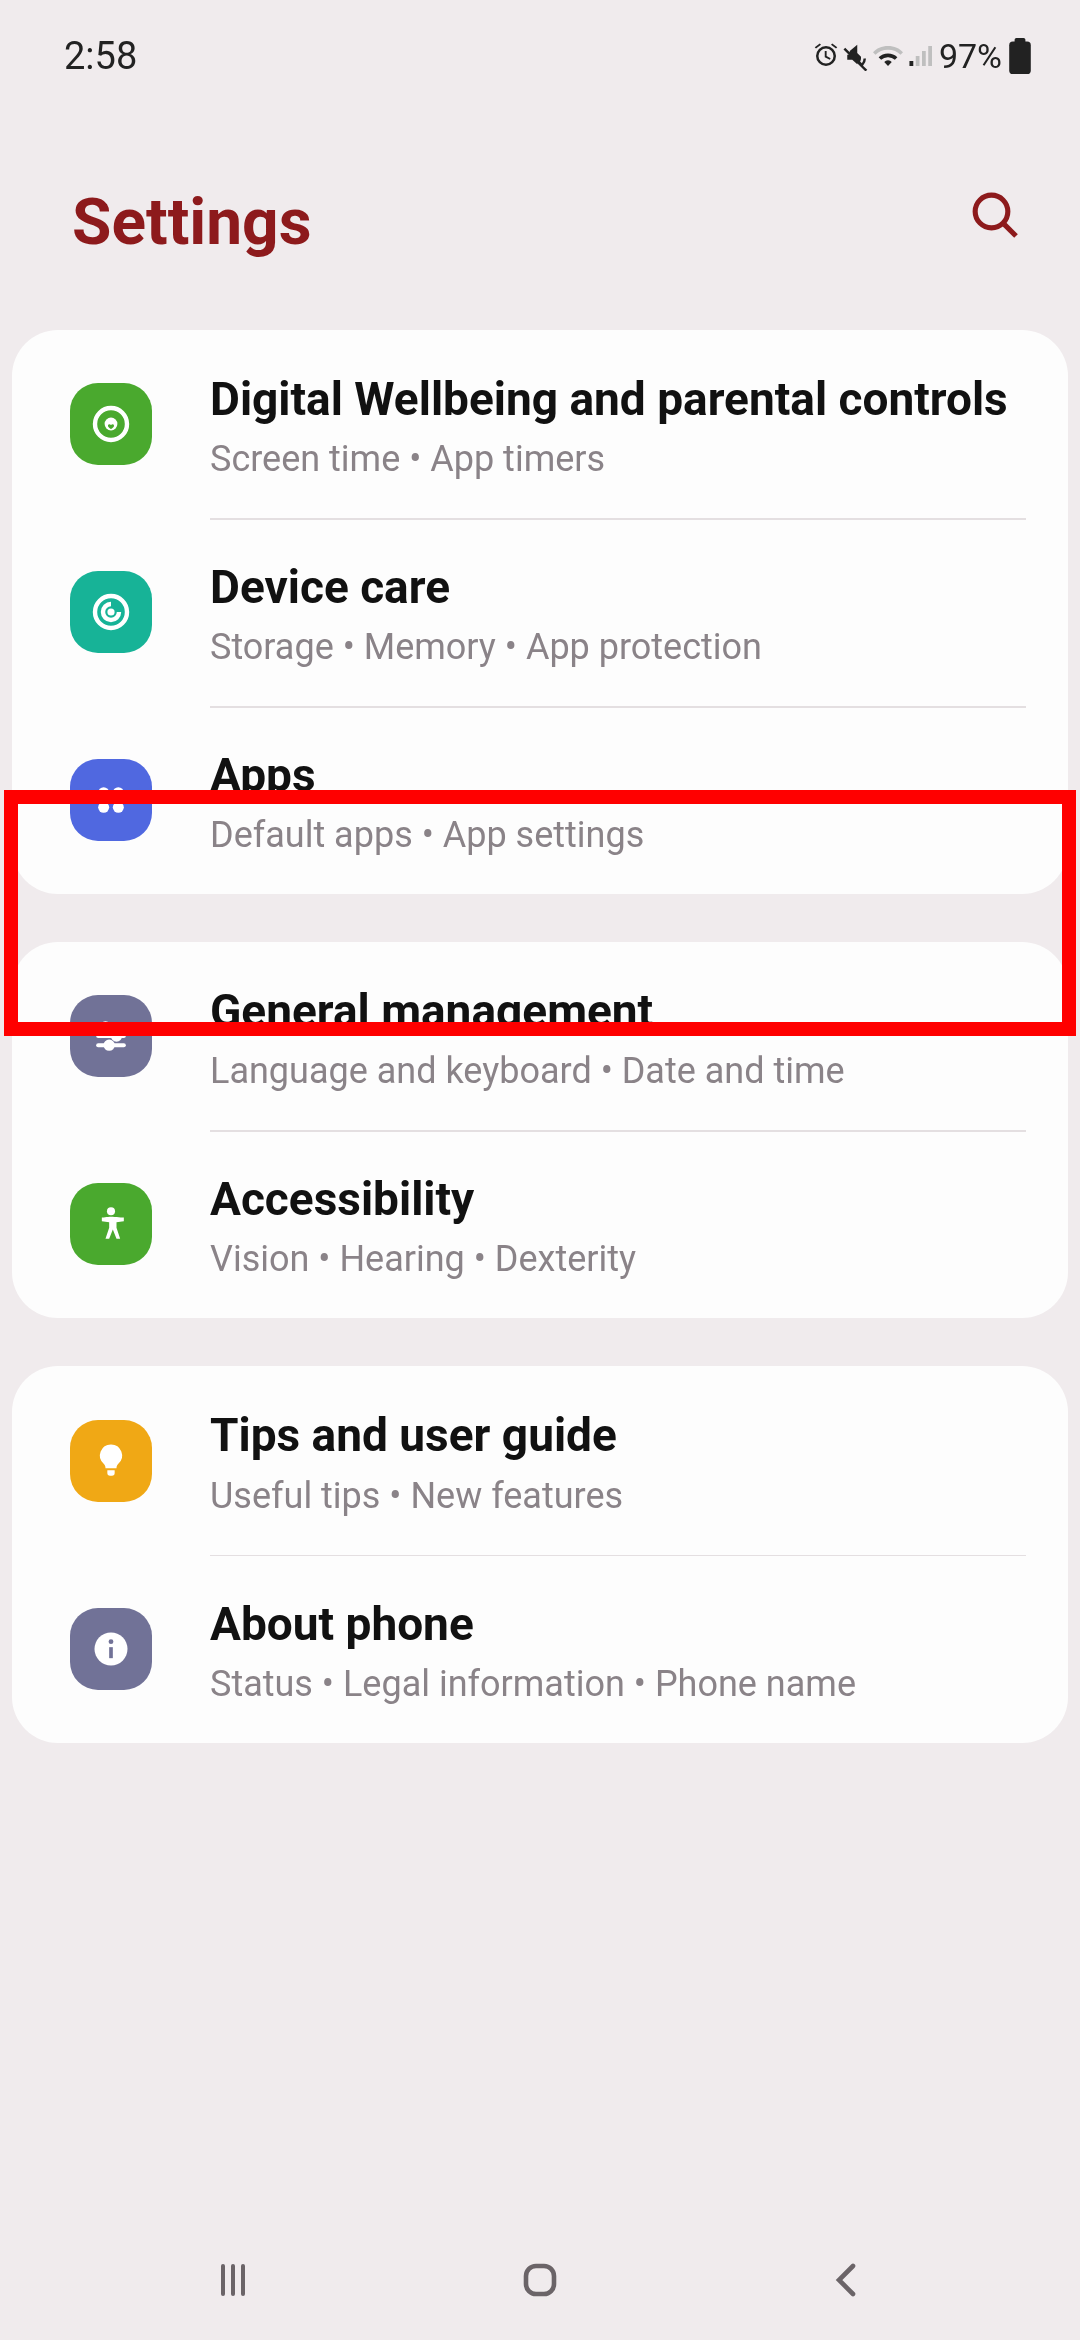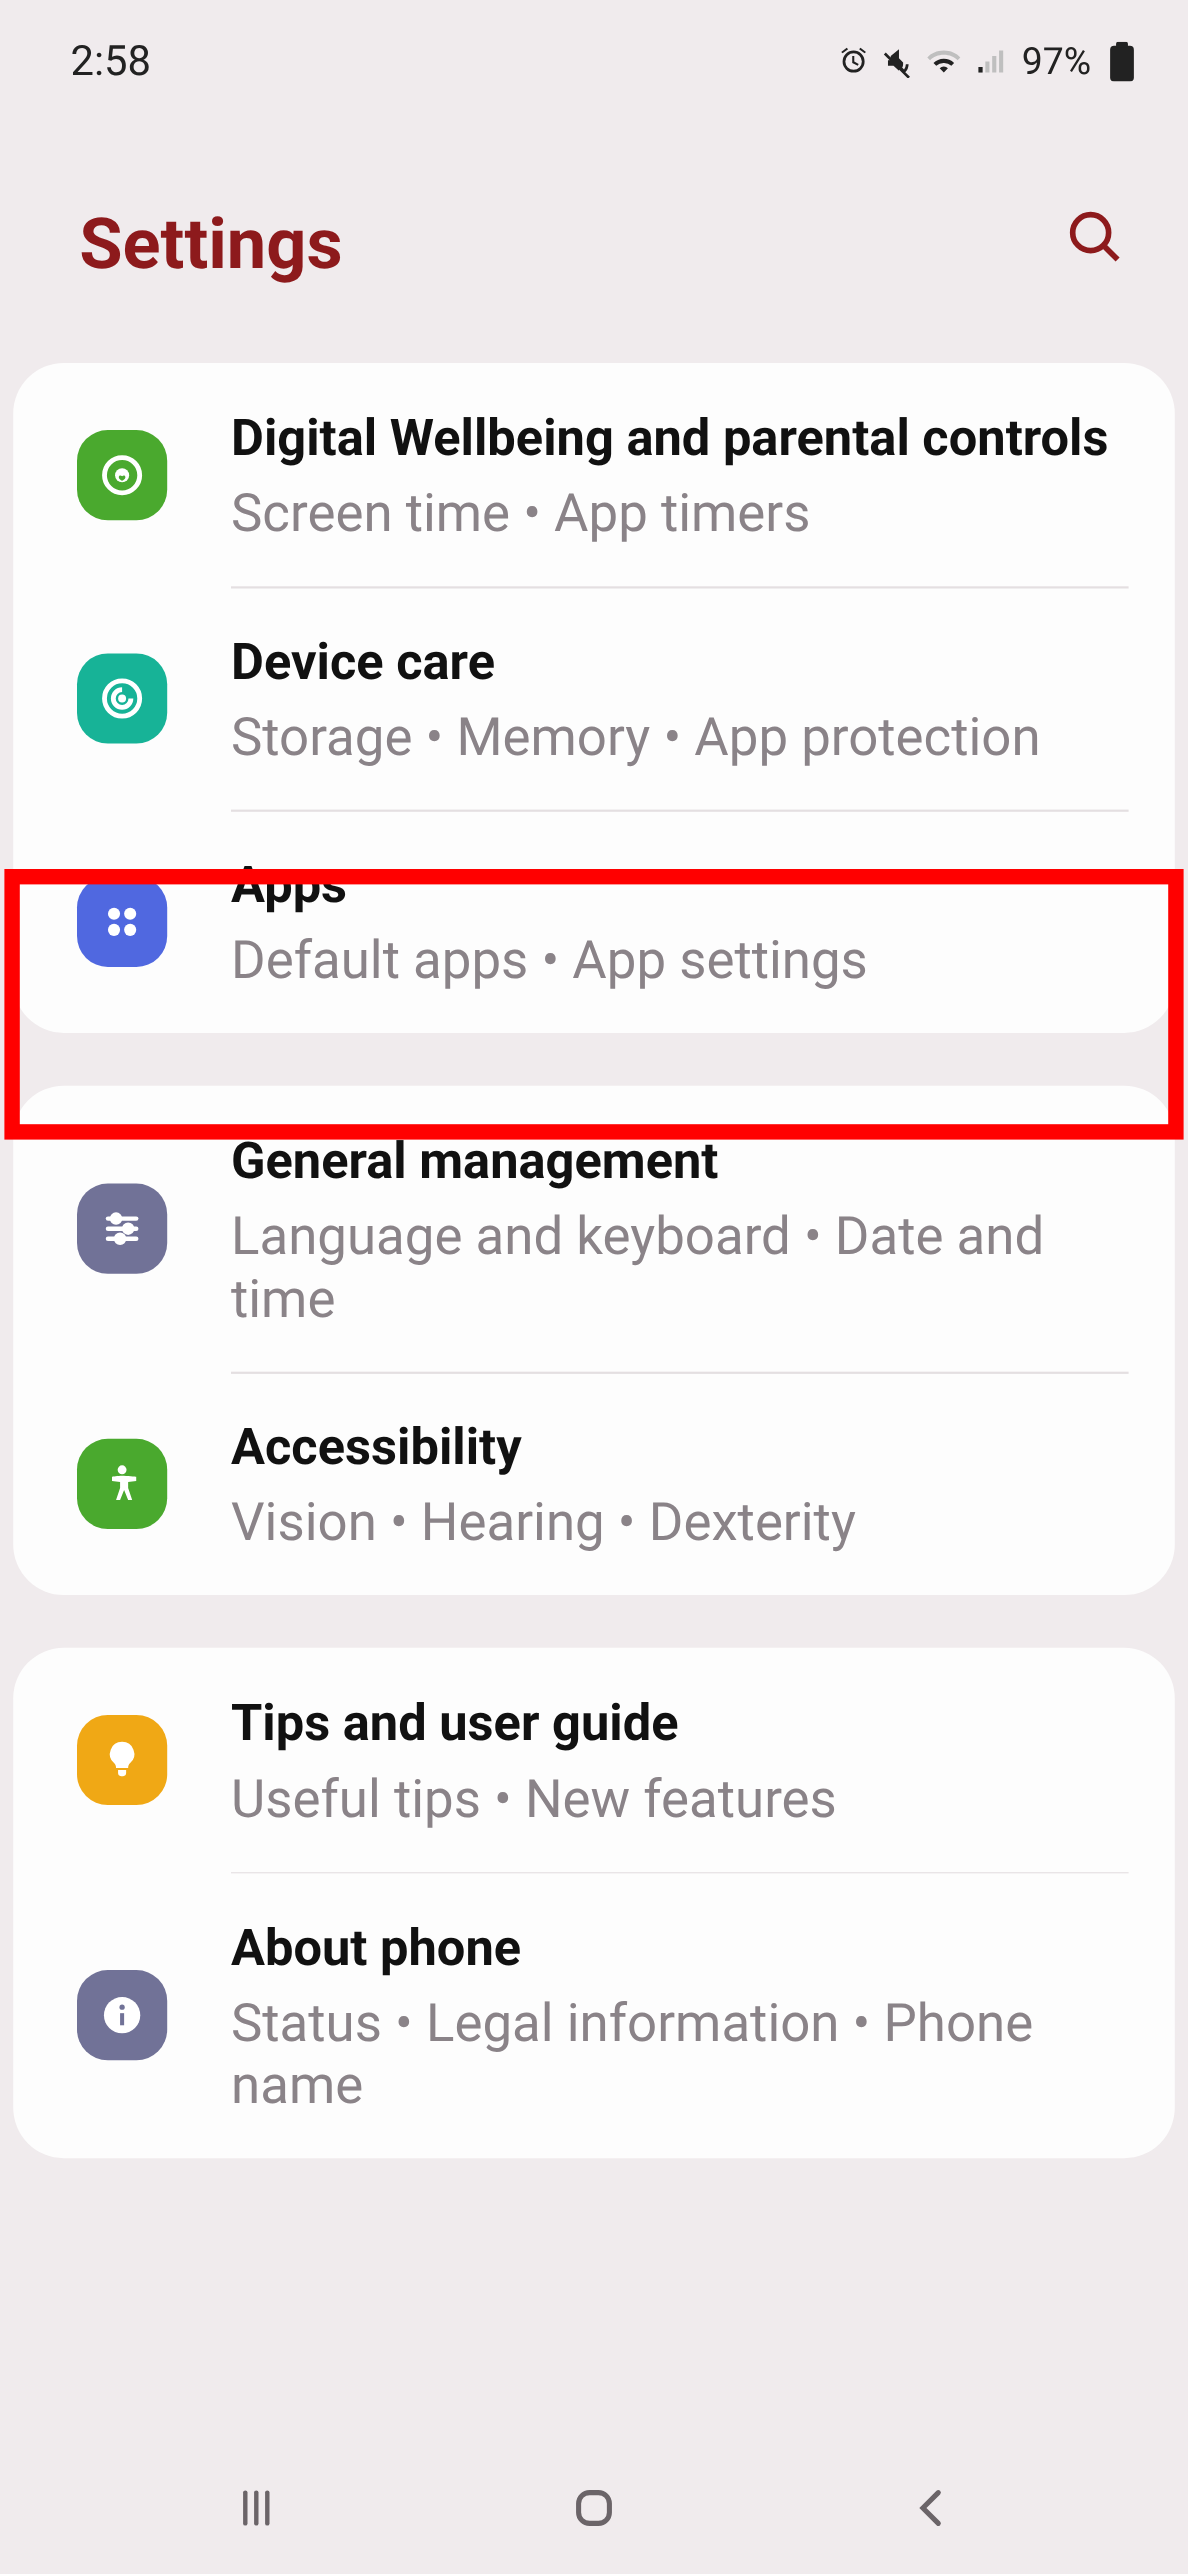--- a/index.html
+++ b/index.html
@@ -22,21 +22,20 @@
     height: 95px;
   }
   .status-time {
     font-size: 38px;
     color: #222;
     font-weight: 400;
   }
   .status-right {
     display: flex;
     align-items: center;
-    gap: 10px;
   }
   .status-icon { display:inline-flex; }
   .battery-text {
     font-size: 34px;
     color: #222;
     margin-right: 6px;
   }
   .header {
     padding: 90px 55px 70px 72px;
     display:flex;
@@ -91,21 +90,21 @@
     margin-left: 58px;
     flex:1;
   }
   .item-title {
     font-size: 46px;
     color: #111;
     font-weight:700;
     line-height:1.35;
   }
   .item-sub {
-    font-size: 48px;
+    font-size: 36px;
     color: #8a8388;
     margin-top: 8px;
   }
   .highlight {
     position:absolute;
     left:4px;
     right:4px;
     border: 14px solid #ff0000;
     height: 246px;
     top: 790px;

